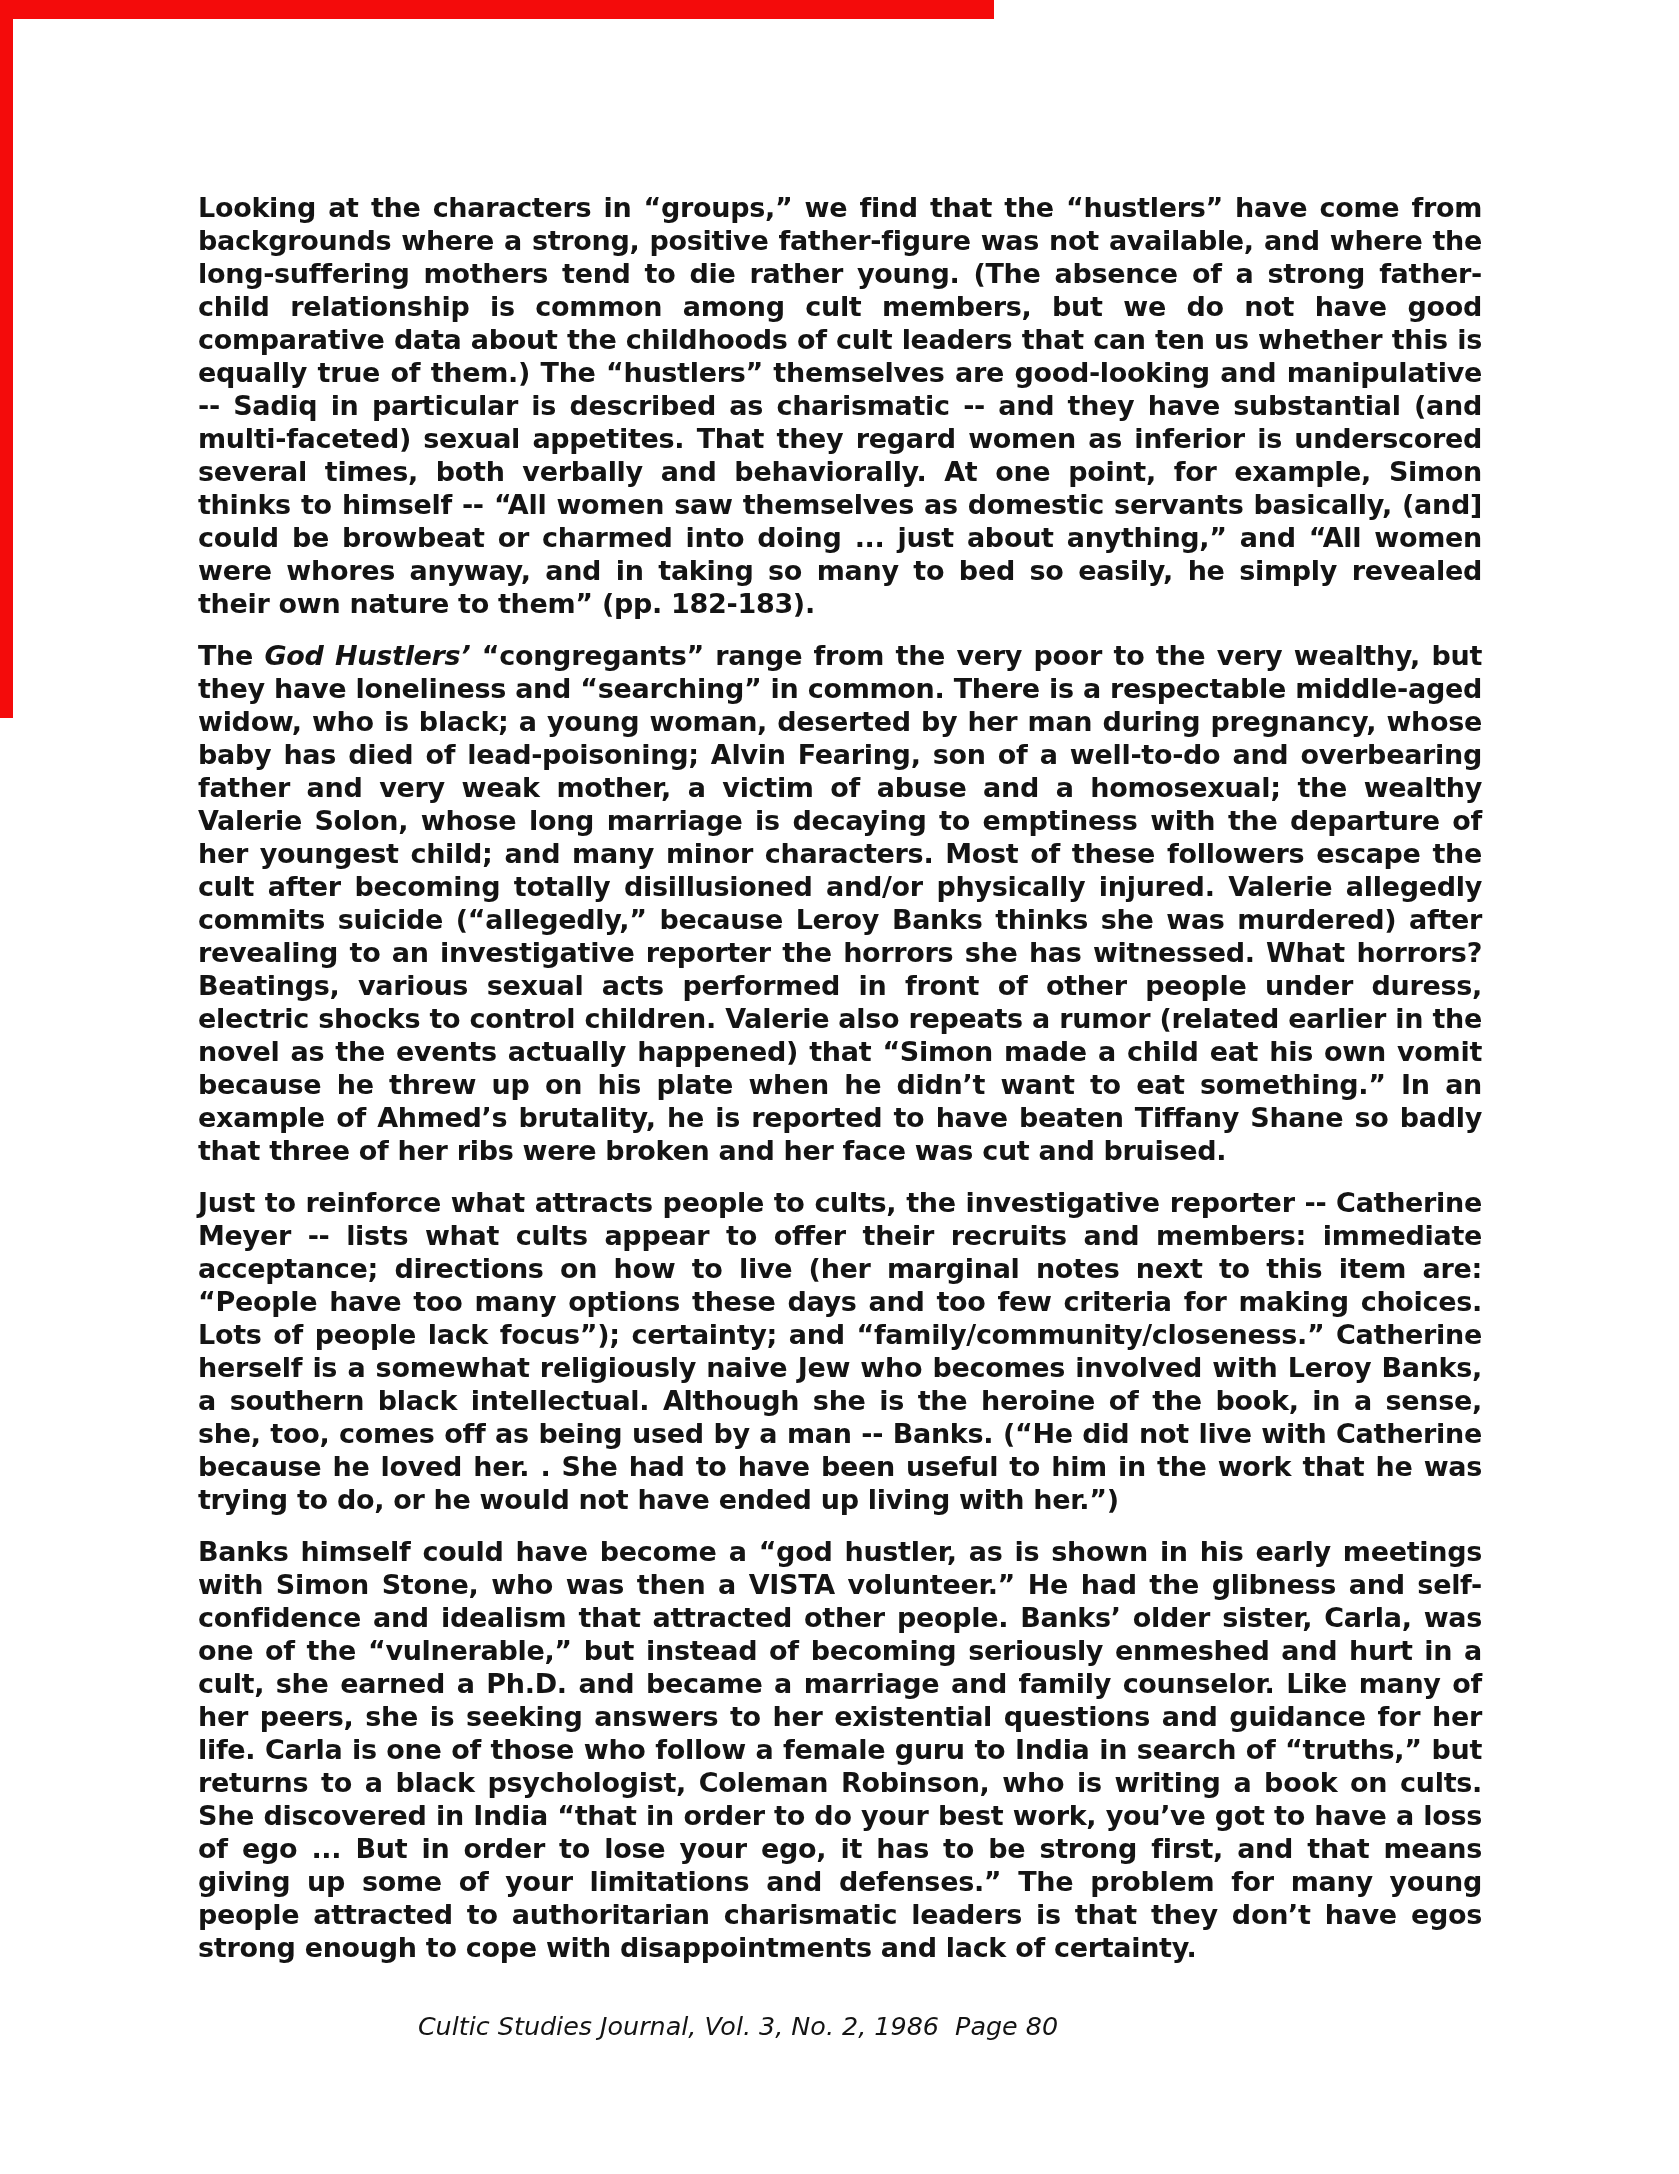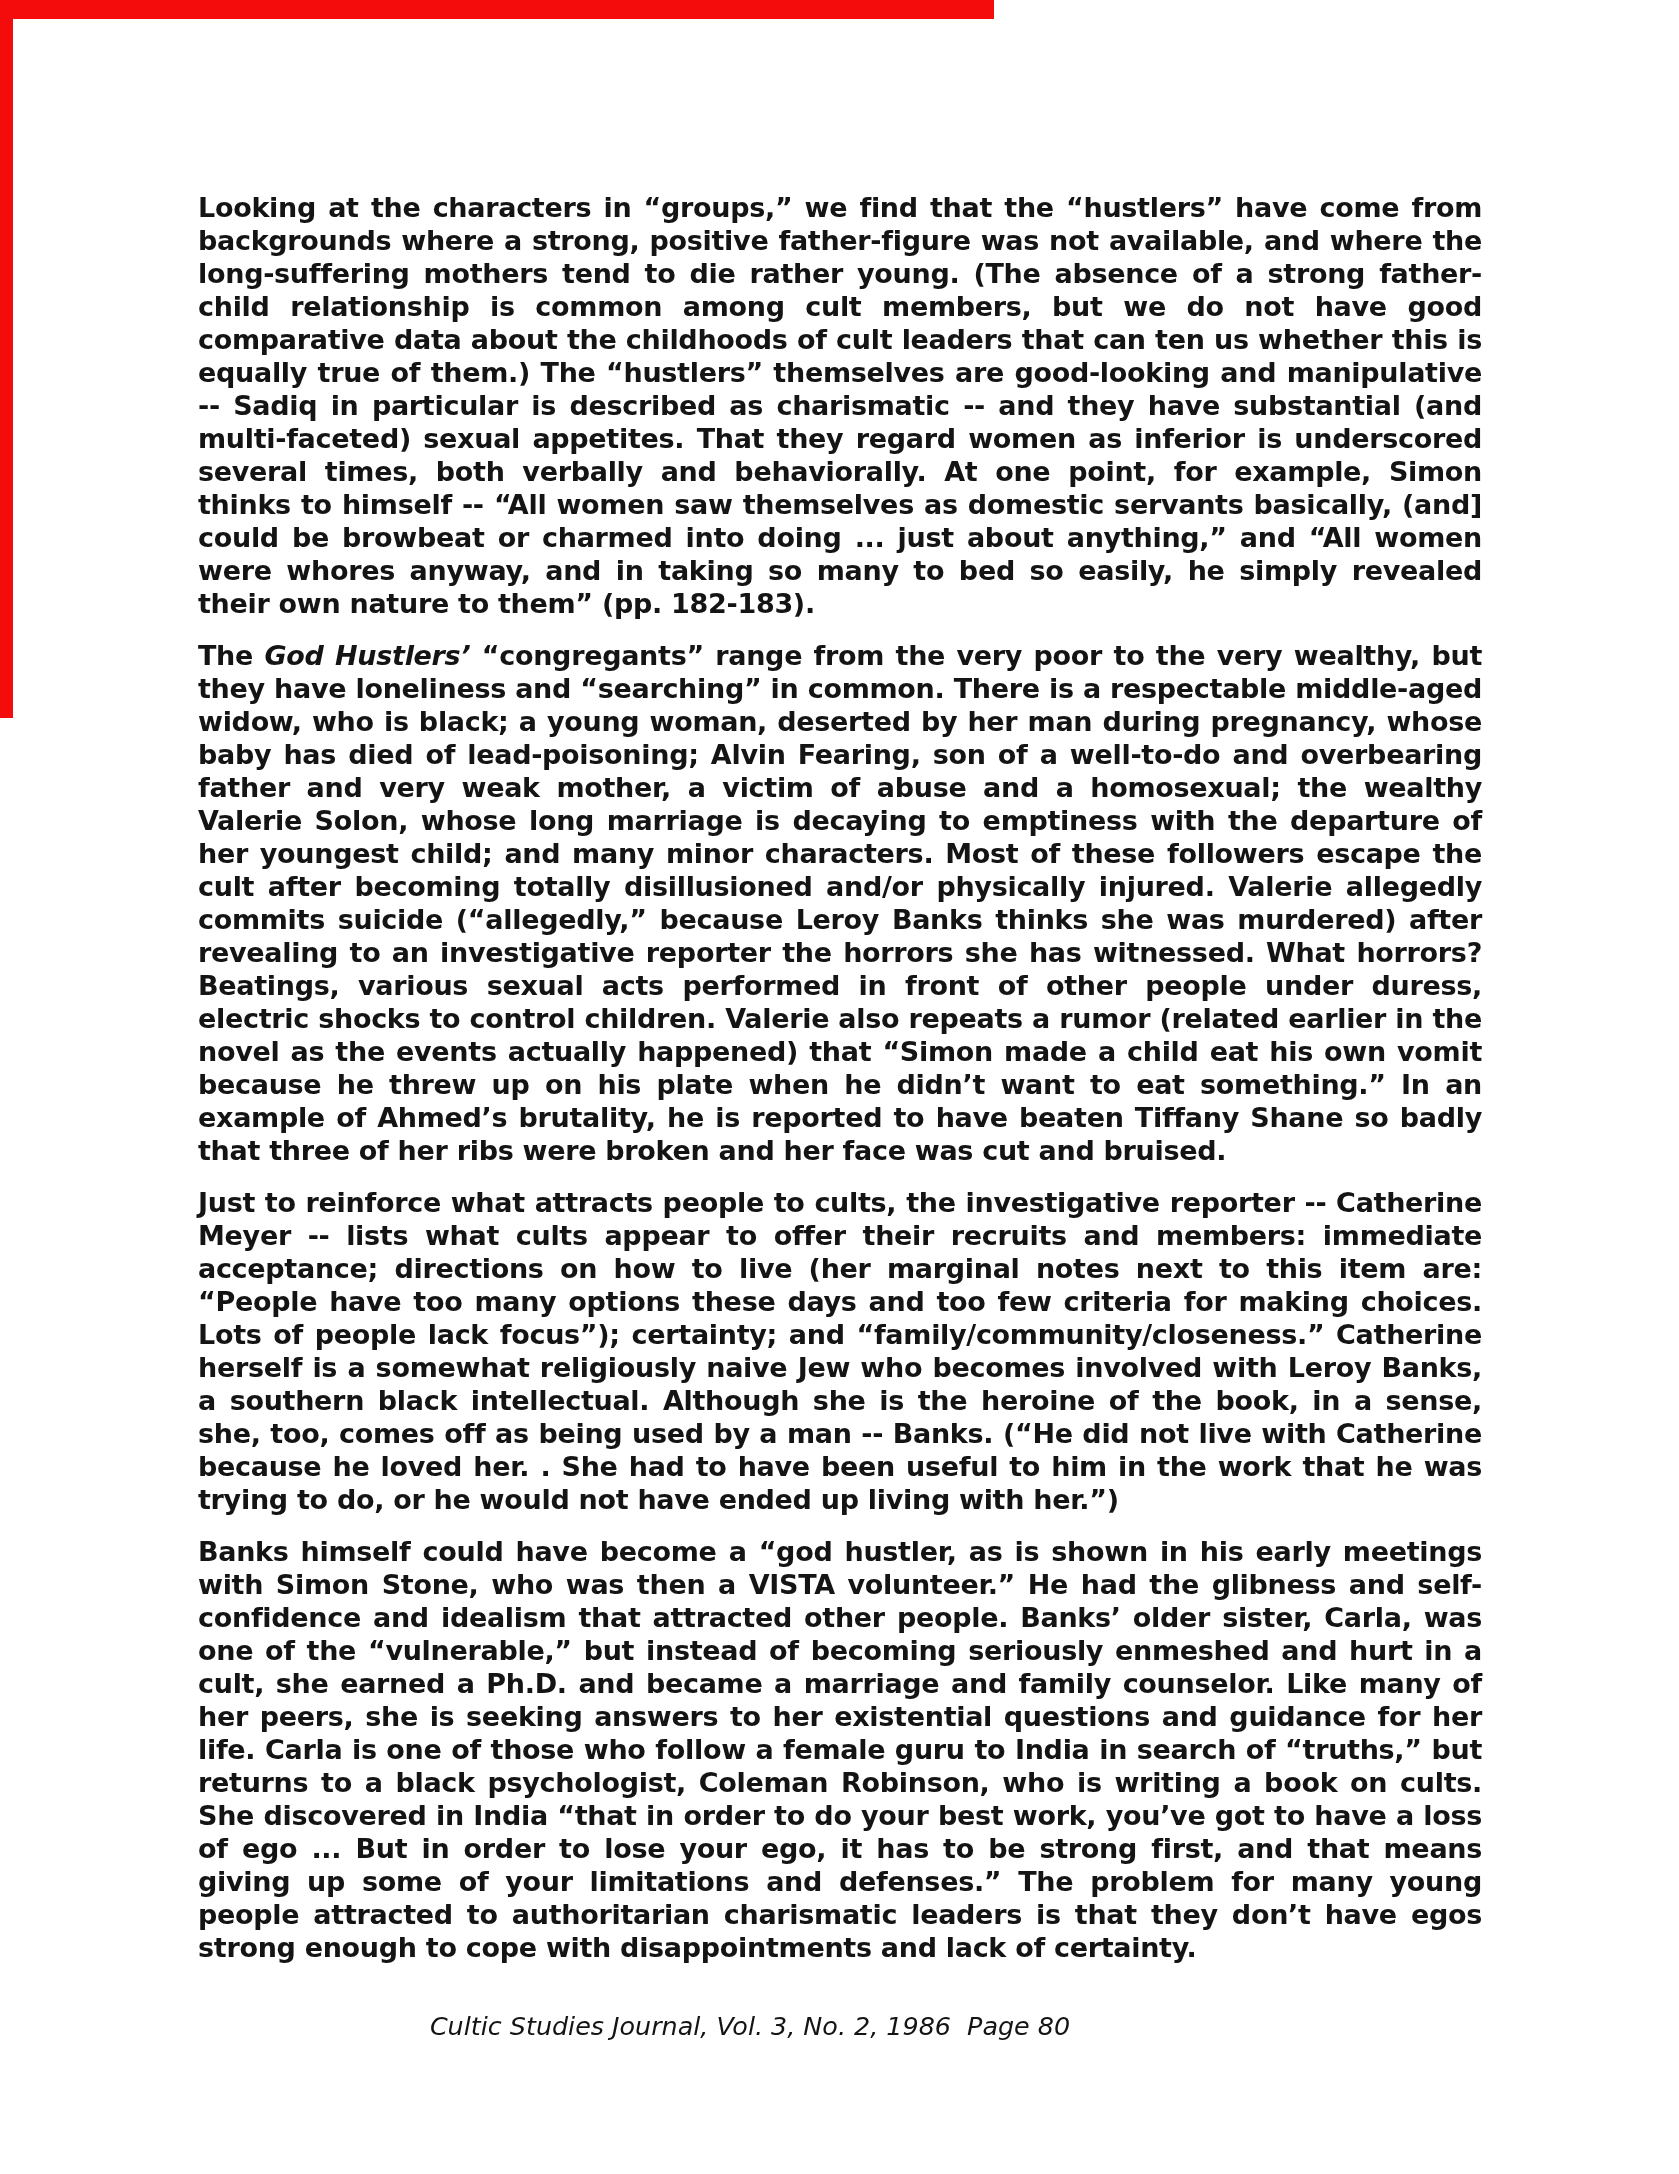--- a/index.html
+++ b/index.html
@@ -45,21 +45,21 @@
     padding: 0;
   }
   .page-text p:last-child {
     margin-bottom: 0;
   }
   .run-italic {
     font-style: italic;
   }
   .page-footer {
     position: absolute;
-    left: 12px;
+    left: 0;
     top: 2011px;
     width: 1476px;
     text-align: center;
     font-style: italic;
     font-size: 25.4px;
     line-height: 30px;
     white-space: pre;
   }
 </style>
 </head>

